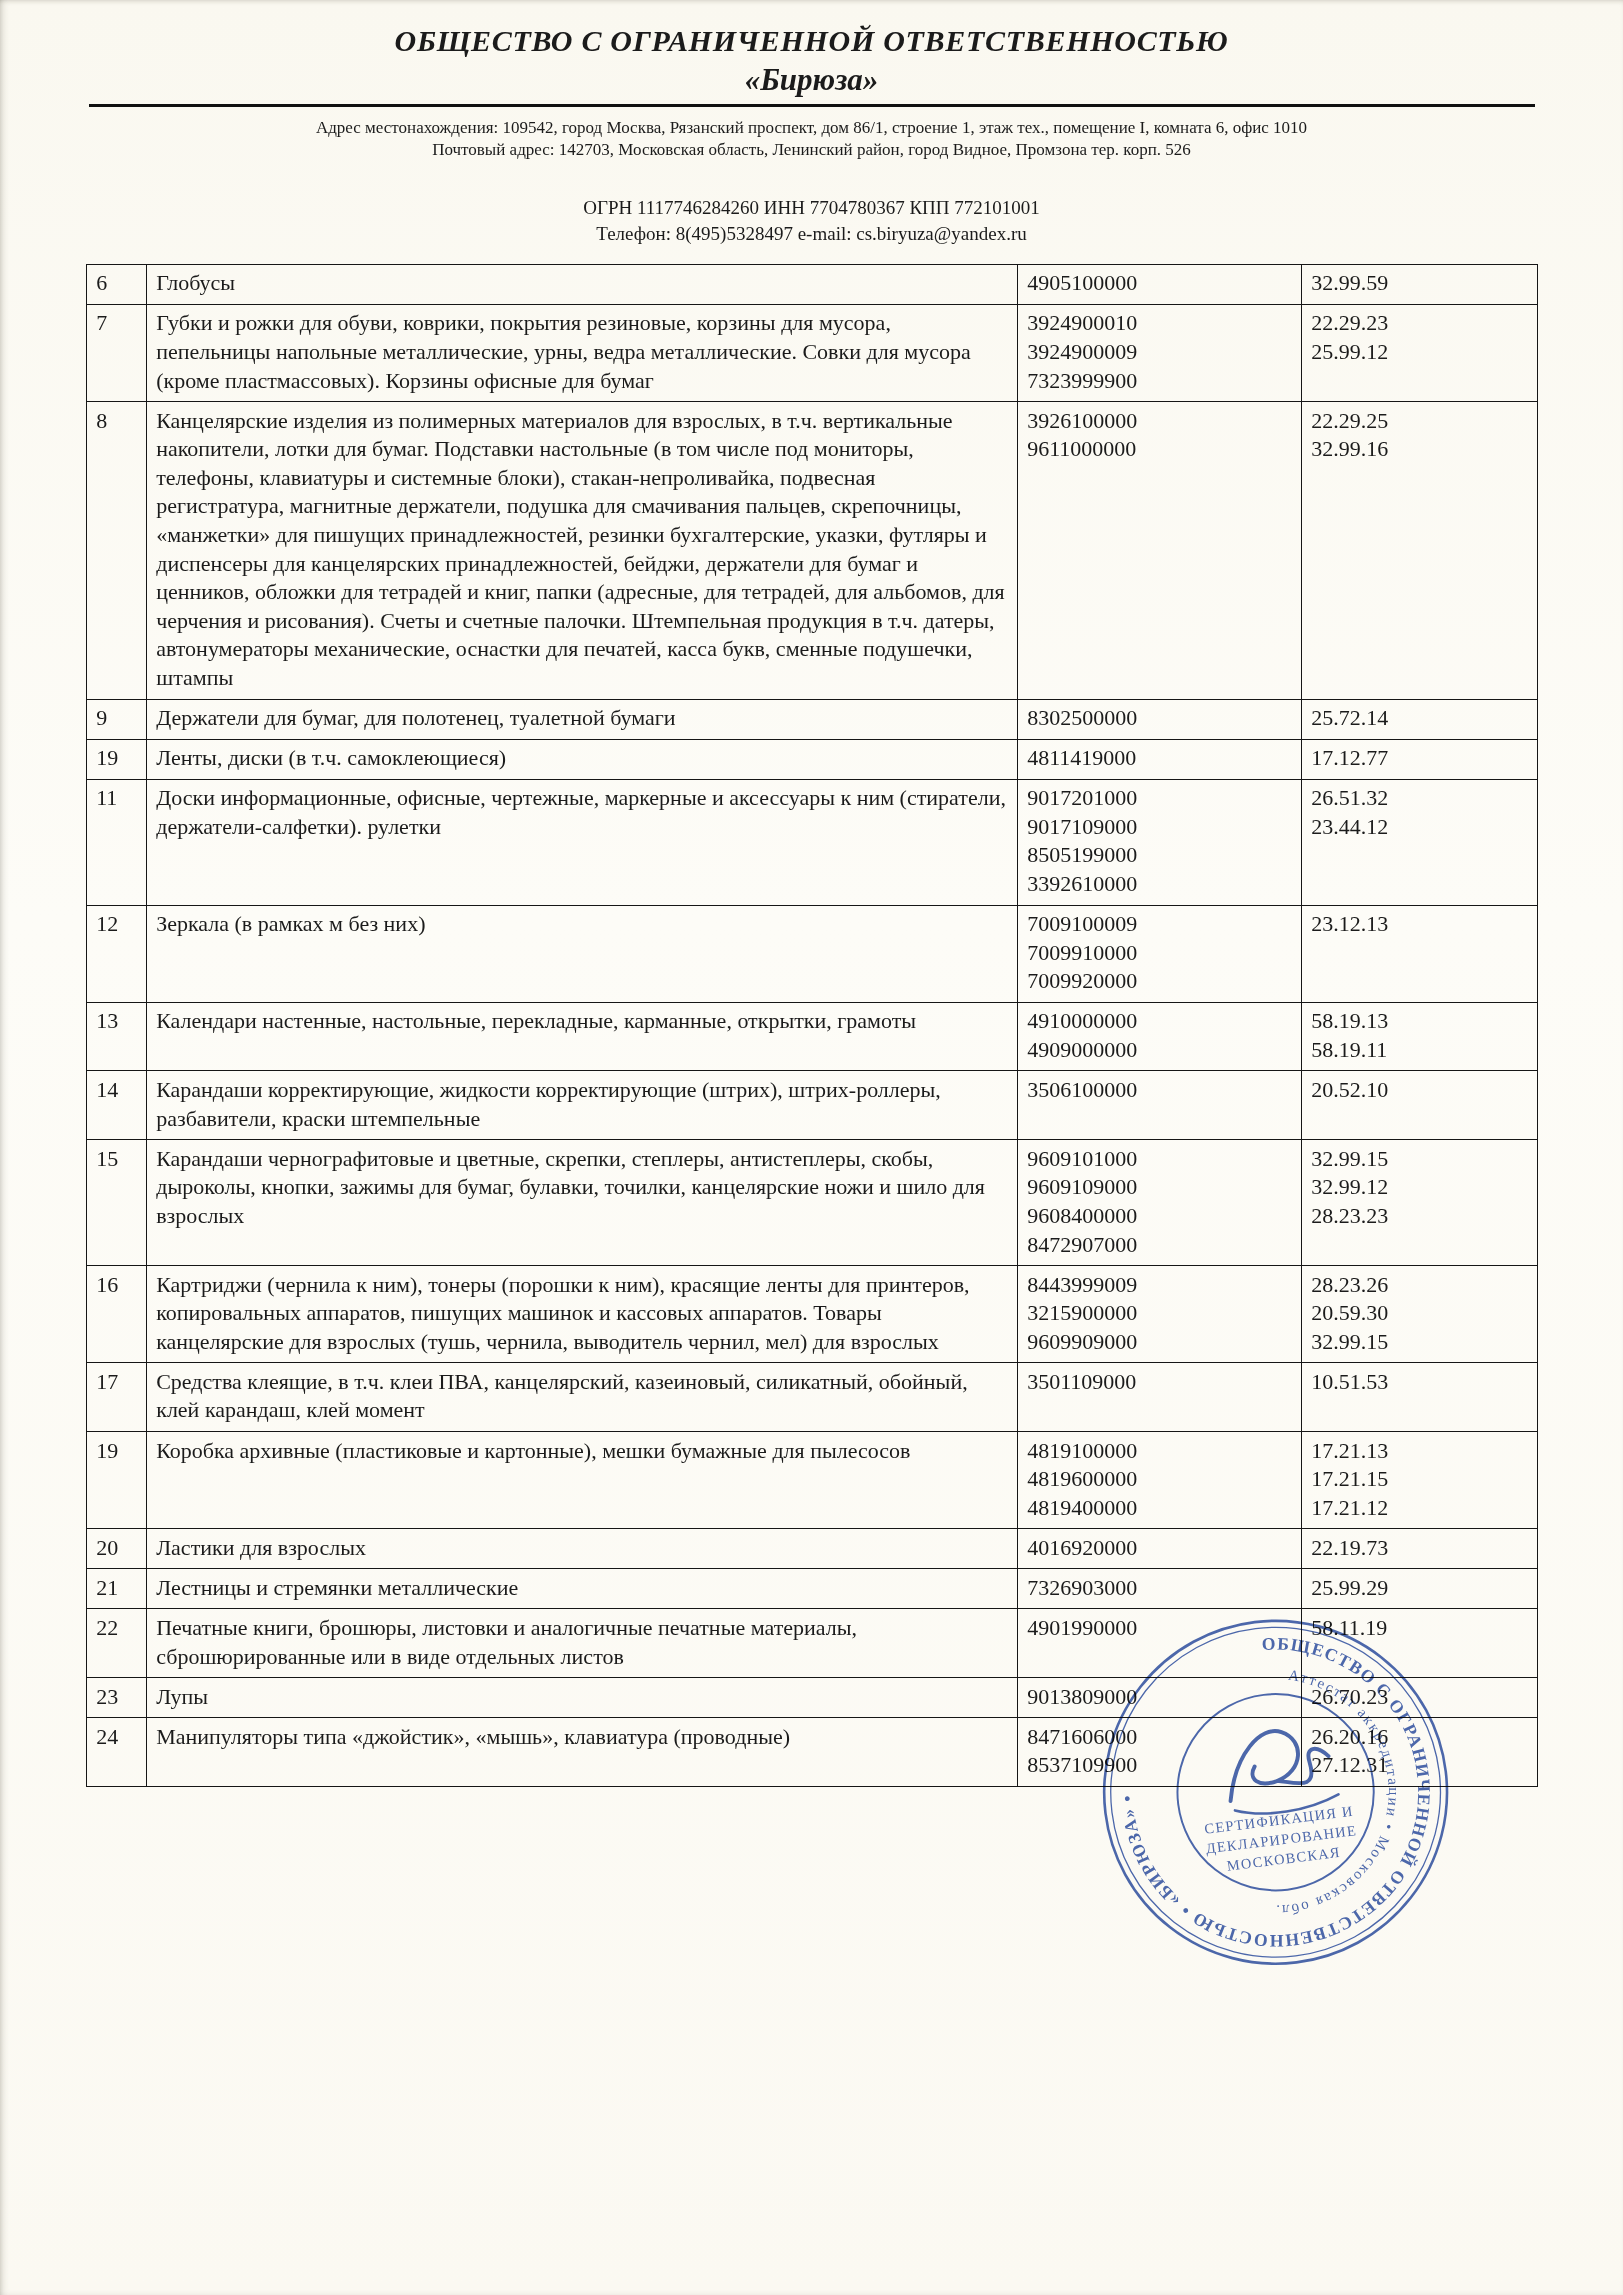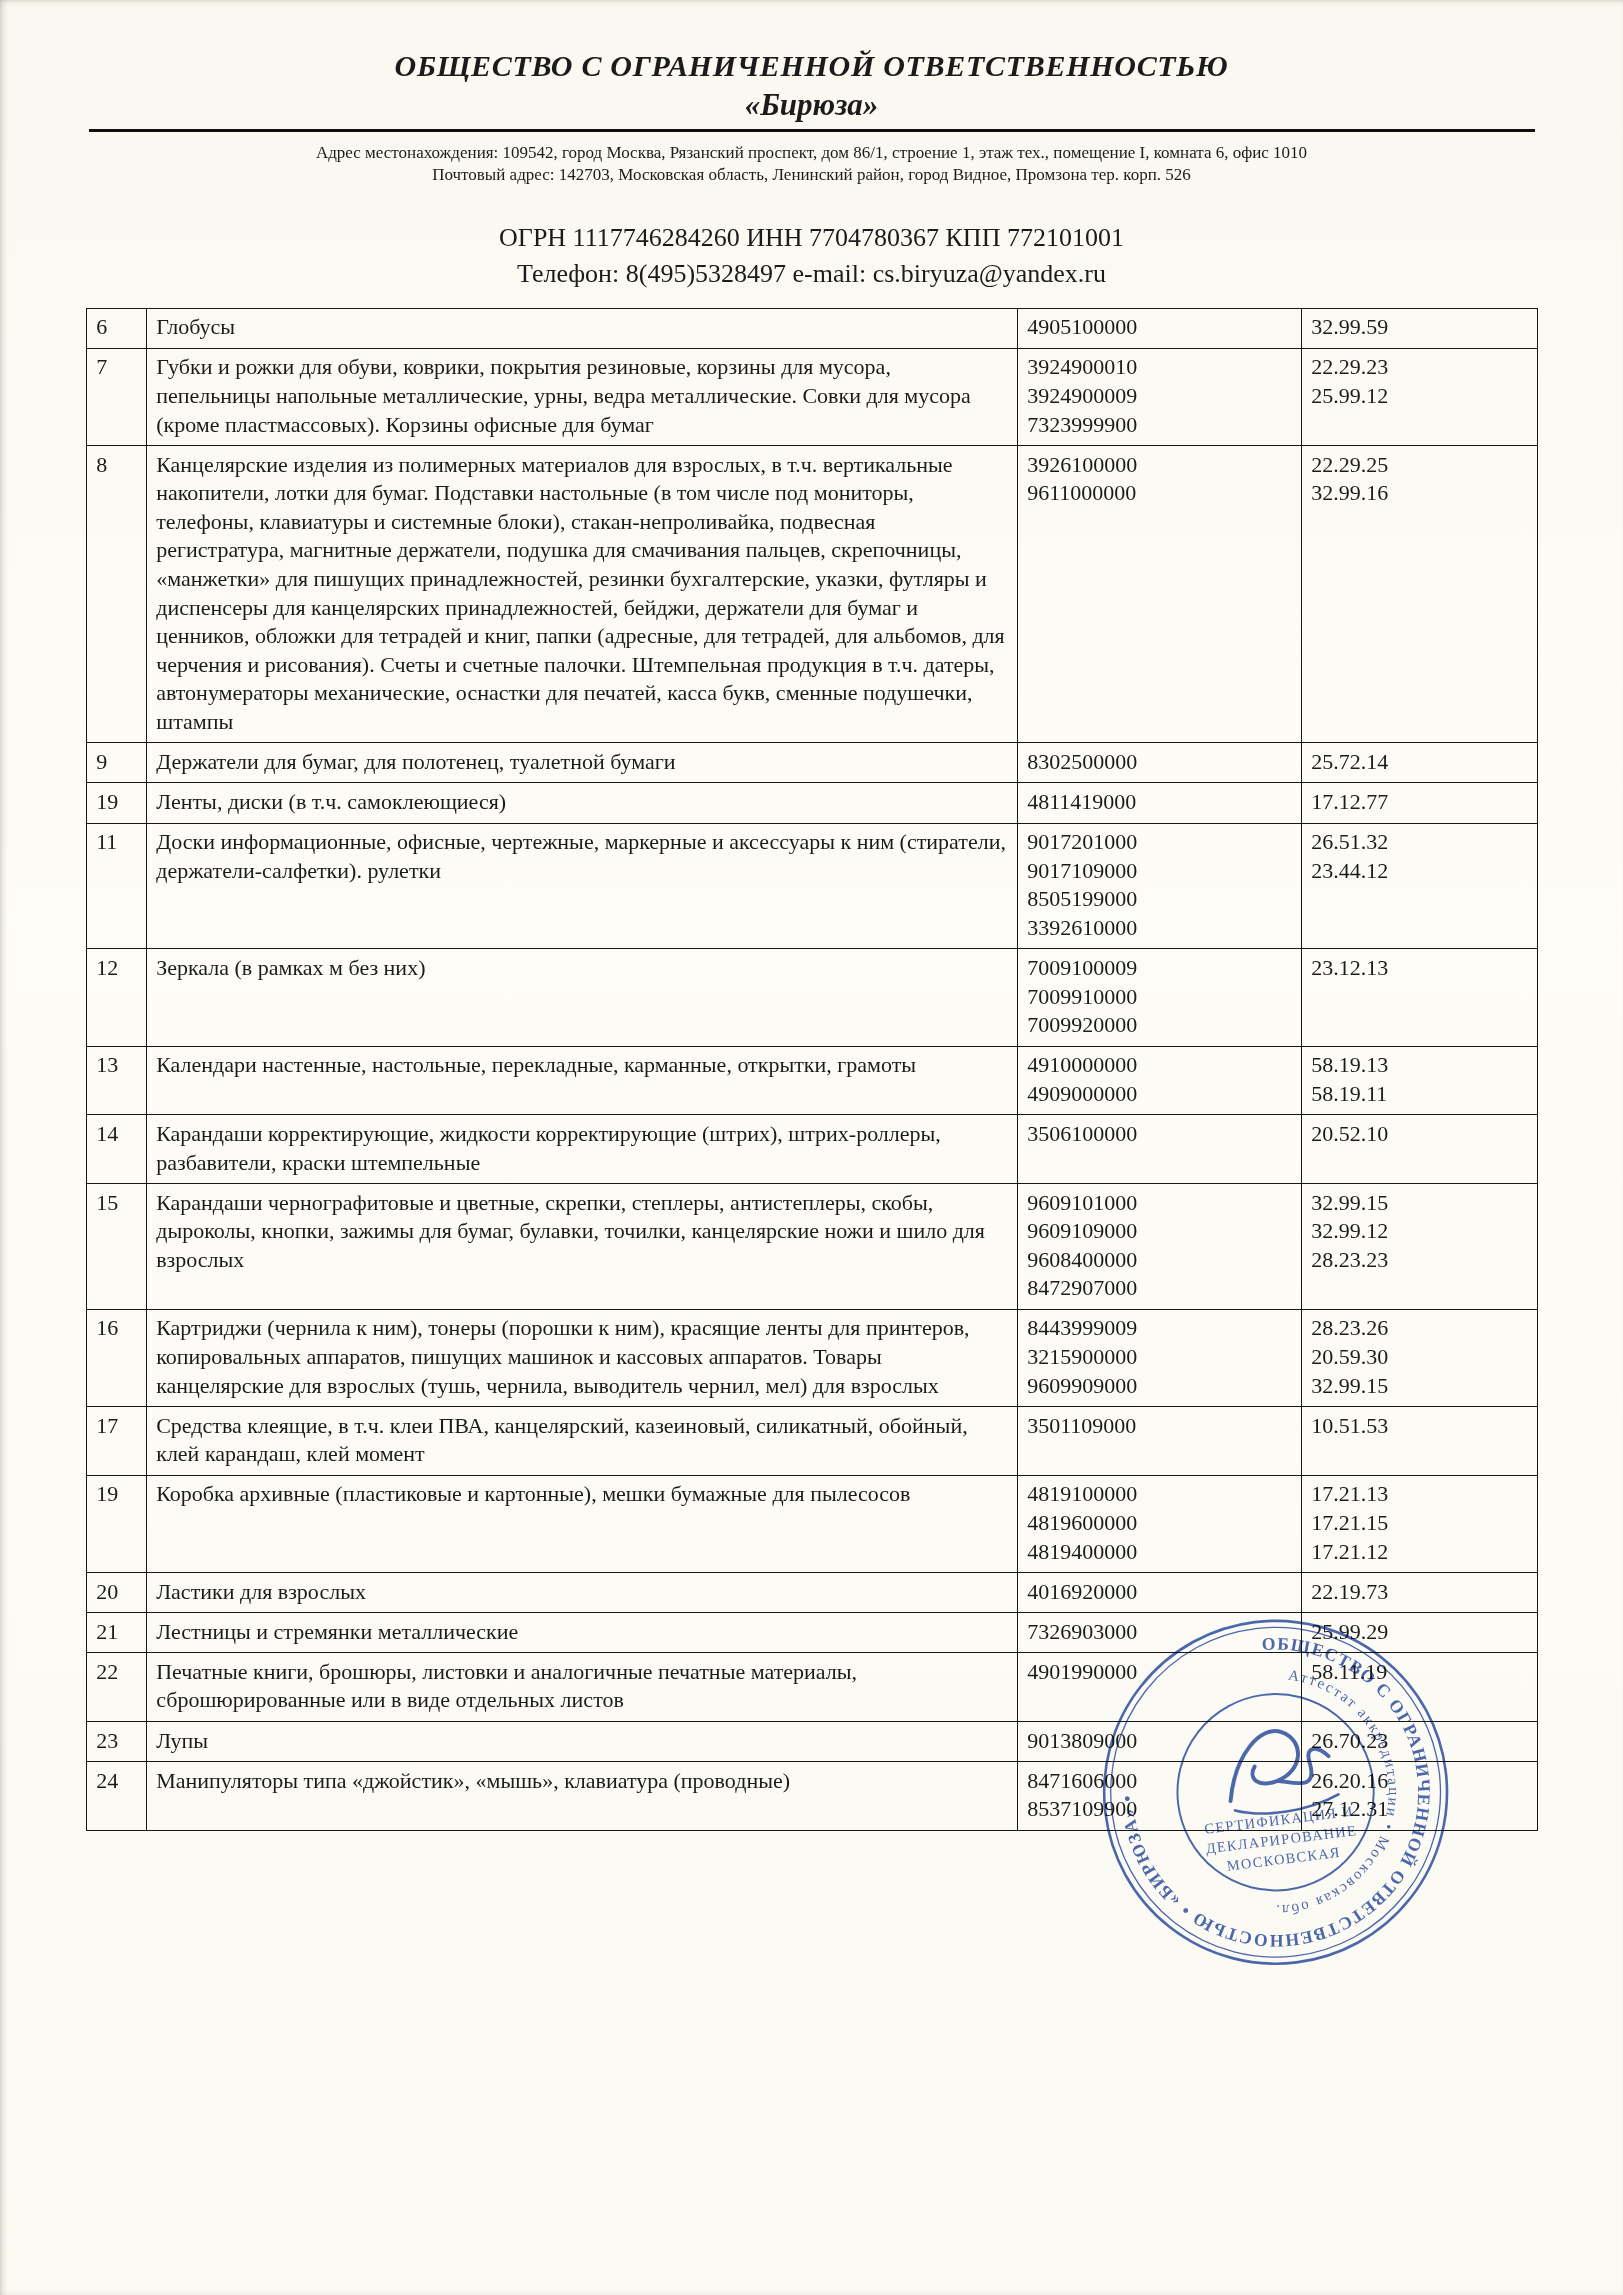--- a/index.html
+++ b/index.html
@@ -22,39 +22,39 @@
     overflow:hidden;
   }
   
   .page::before{
     content:"";
     position:absolute;left:0;top:0;width:100%;height:100%;
     box-shadow:inset 3.9px 0 9.2px -5.2px rgba(60,55,40,.45), inset 0 3.3px 7.9px -5.2px rgba(60,55,40,.35);
     pointer-events:none;
   }
 
-  .doc-header{ padding-top:49px; text-align:center; }
+  .doc-header{ padding-top:24px; text-align:center; }
   .org-type{
     font-size:30px; font-weight:bold; font-style:italic;
     letter-spacing:0.7px;
   }
   .org-name{
     font-size:31px; font-weight:bold; font-style:italic;
     margin-top:3.9px;
   }
   .header-rule{
     width:1446px; margin:6.5px auto 9.2px auto;
     border:0; border-top:3.3px solid #101010; height:0;
   }
   .addr-line{
     width:1256px; margin:0 auto;
     font-size:17px; line-height:1.32; text-align:center;
   }
   .reg-block{ margin-top:34px; text-align:center; }
-  .reg-line{ font-size:26px; line-height:1.35; }
+  .reg-line{ font-size:19px; line-height:1.35; }
 
   .table-wrap{ margin:17px auto 0 auto; width:1451px; }
   table.classification{
     width:100%;
     border-collapse:collapse;
     table-layout:fixed;
     font-size:22px;
     line-height:1.3;
   }
   table.classification td{

